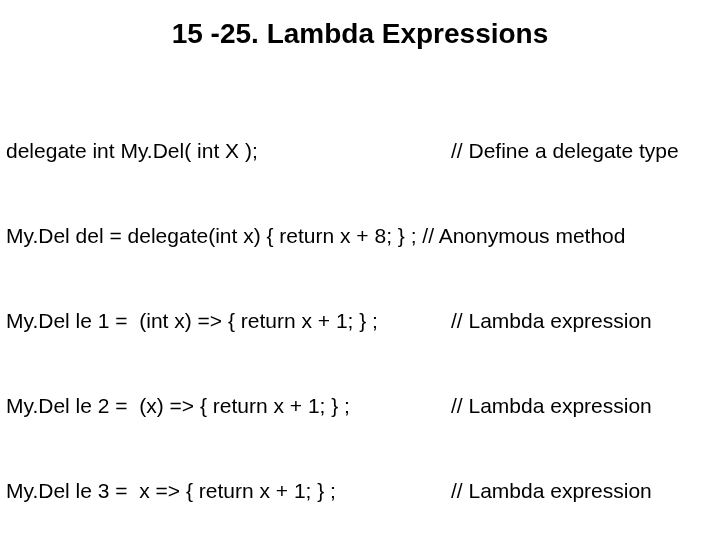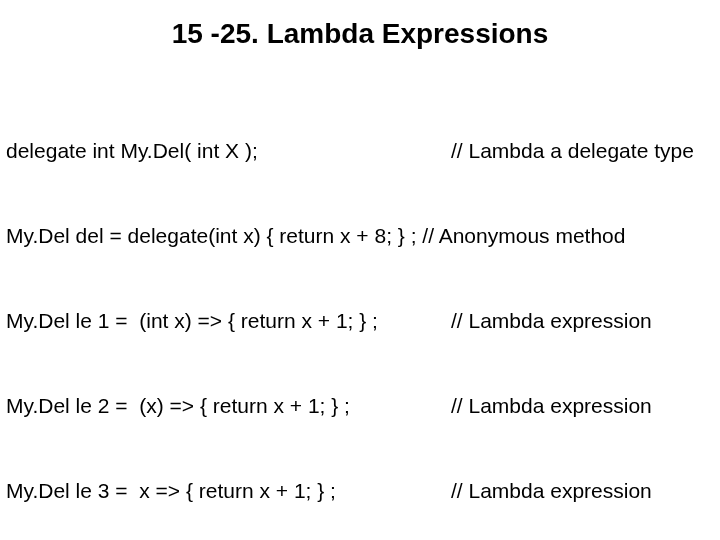--- a/index.html
+++ b/index.html
@@ -44,21 +44,21 @@
 </style>
 </head>
 <body>
 
 <div class="slide">
   <div class="title">15 -25. Lambda Expressions</div>
 
   <div class="code">
     <div class="row">
       <div class="left" style="width:445px">delegate int My.Del( int X );</div>
-      <div class="right">// Lambda a delegate type</div>
+      <div class="right">// Define a delegate type</div>
     </div>
     <div class="row">
       <div class="left">My.Del del = delegate(int x) { return x + 8; } ; // Anonymous method</div>
     </div>
     <div class="row">
       <div class="left" style="width:445px">My.Del le 1 =  (int x) =&gt; { return x + 1; } ;</div>
       <div class="right">// Lambda expression</div>
     </div>
     <div class="row">
       <div class="left" style="width:445px">My.Del le 2 =  (x) =&gt; { return x + 1; } ;</div>

